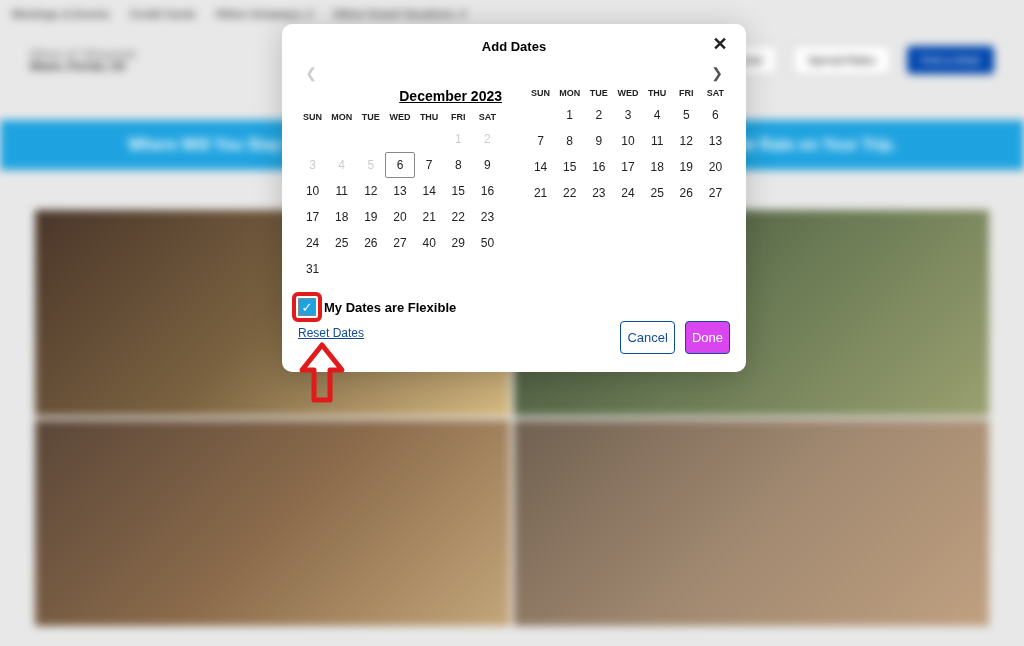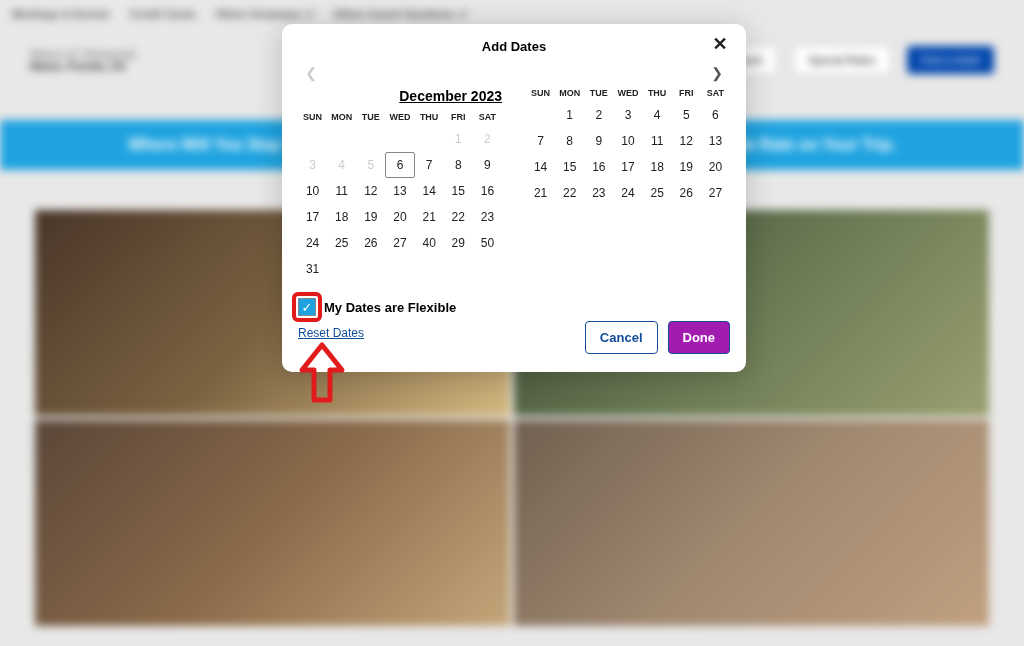--- a/index.html
+++ b/index.html
@@ -186,29 +186,29 @@
       display: inline-block;
       text-align: center;
     }
     .actions {
       display: flex;
       justify-content: flex-end;
       gap: 10px;
       margin-top: -20px;
     }
     .btn {
-      padding: 8px 14px;
+      padding: 8px 6px;
       border-radius: 4px;
       font-size: 13px;
-      font-weight: bold;
+      font-weight: normal;
       cursor: pointer;
       border: 1px solid #104c97;
     }
     .btn.cancel { background: #fff; color: #104c97; }
-    .btn.done { background: #a21caf; color: #fff; text-align: right; }
+    .btn.done { background: #d946ef; color: #fff; text-align: right; }
     .annot-box {
       position: absolute;
       left: -6px;
       top: -6px;
       width: 30px;
       height: 30px;
       border: 4px solid #e11b1b;
       border-radius: 6px;
       z-index: 1;
     }

